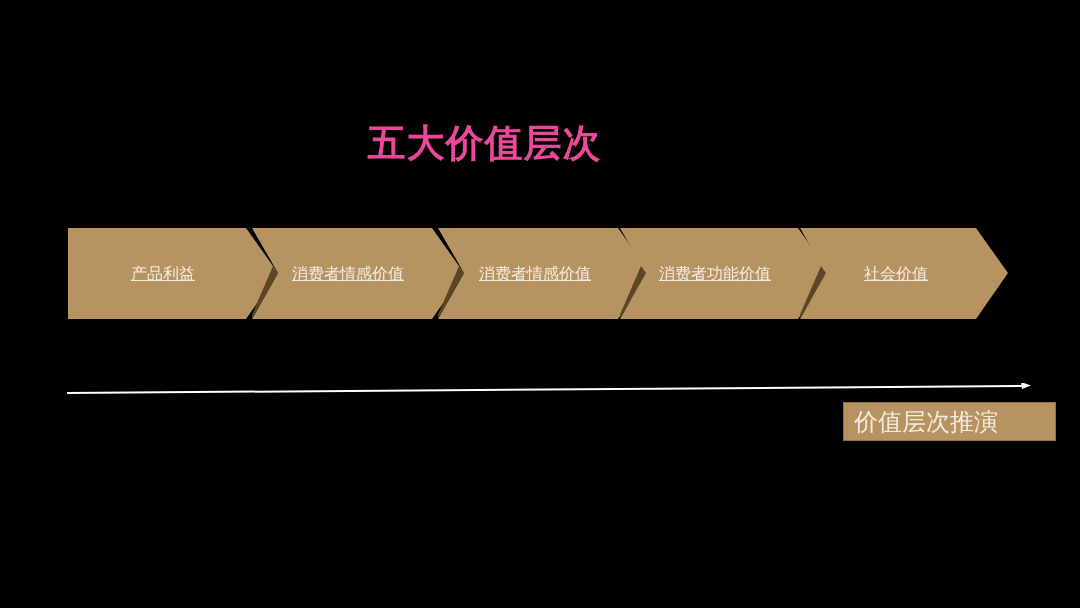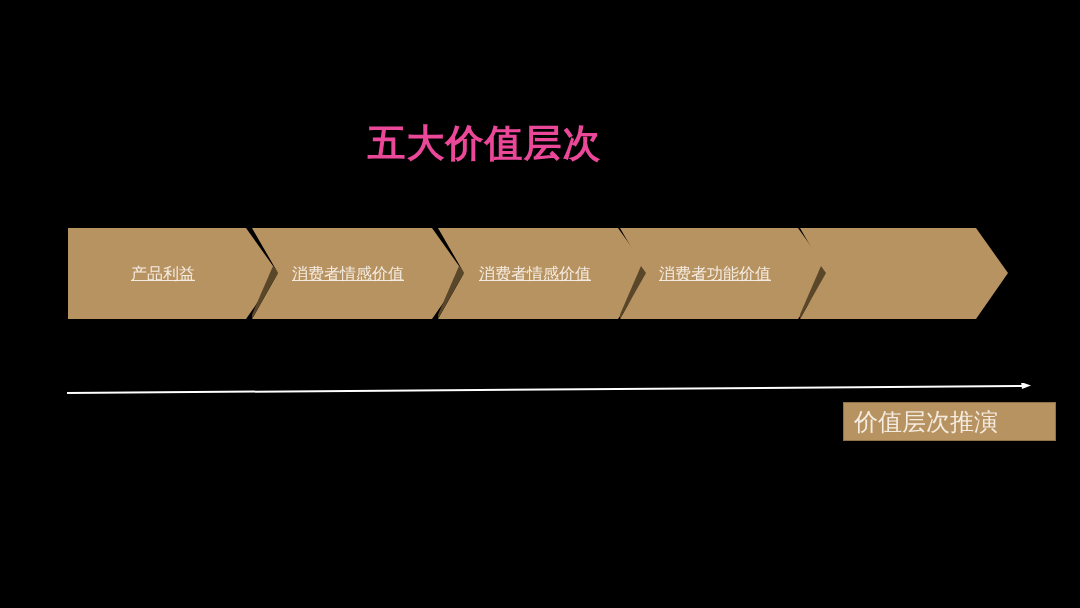--- a/index.html
+++ b/index.html
@@ -50,20 +50,21 @@
     <polygon points="21,38 26,45 0,91 -2,91" fill="#5a4629"></polygon>
   </svg>
   <div class="lbl" style="left:20px;width:150px;">消费者功能价值</div>
 </div>
 
 <div class="chev" style="left:800px;width:212px;">
   <svg width="212" height="91">
     <polygon points="0,0 176,0 208,45 176,91 0,91 26,45" fill="#B89362"></polygon>
     <polygon points="21,38 26,45 0,91 -2,91" fill="#5a4629"></polygon>
   </svg>
+  <div class="lbl" style="left:20px;width:152px;">社会价值</div>
 </div>
 
 <svg class="arrow" width="966" height="14">
   <line x1="0" y1="10" x2="958" y2="3" stroke="#ffffff" stroke-width="2"></line>
   <polygon points="964,2.5 954,-1 955,6" fill="#ffffff"></polygon>
 </svg>
 
 <div class="badge">价值层次推演</div>
 
 </body></html>

